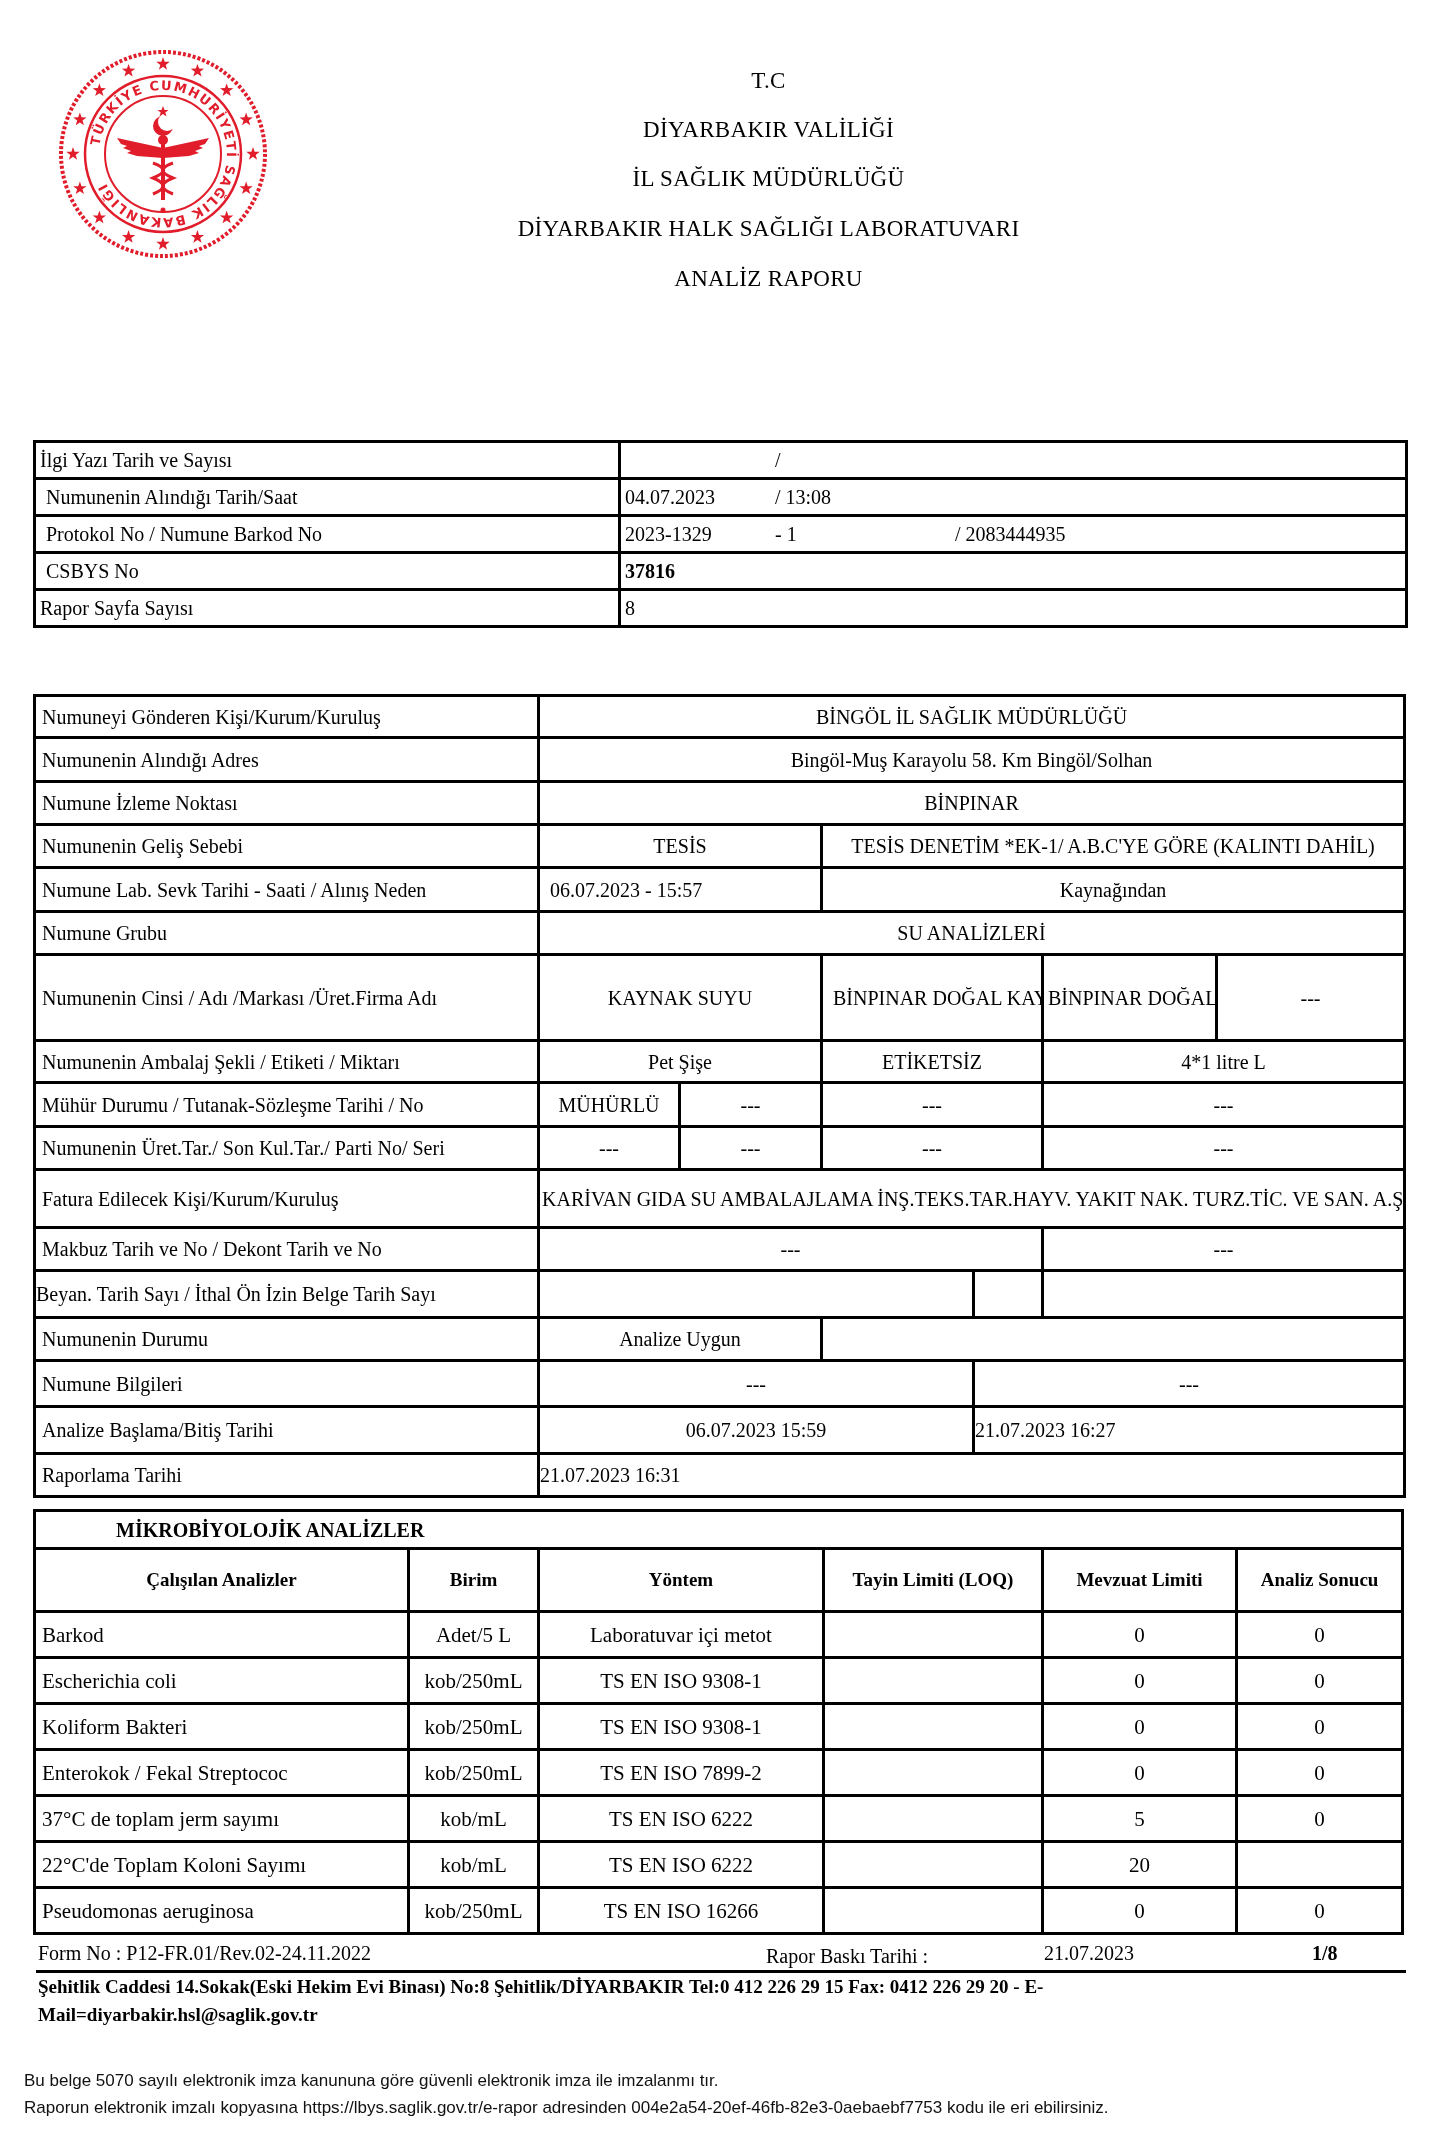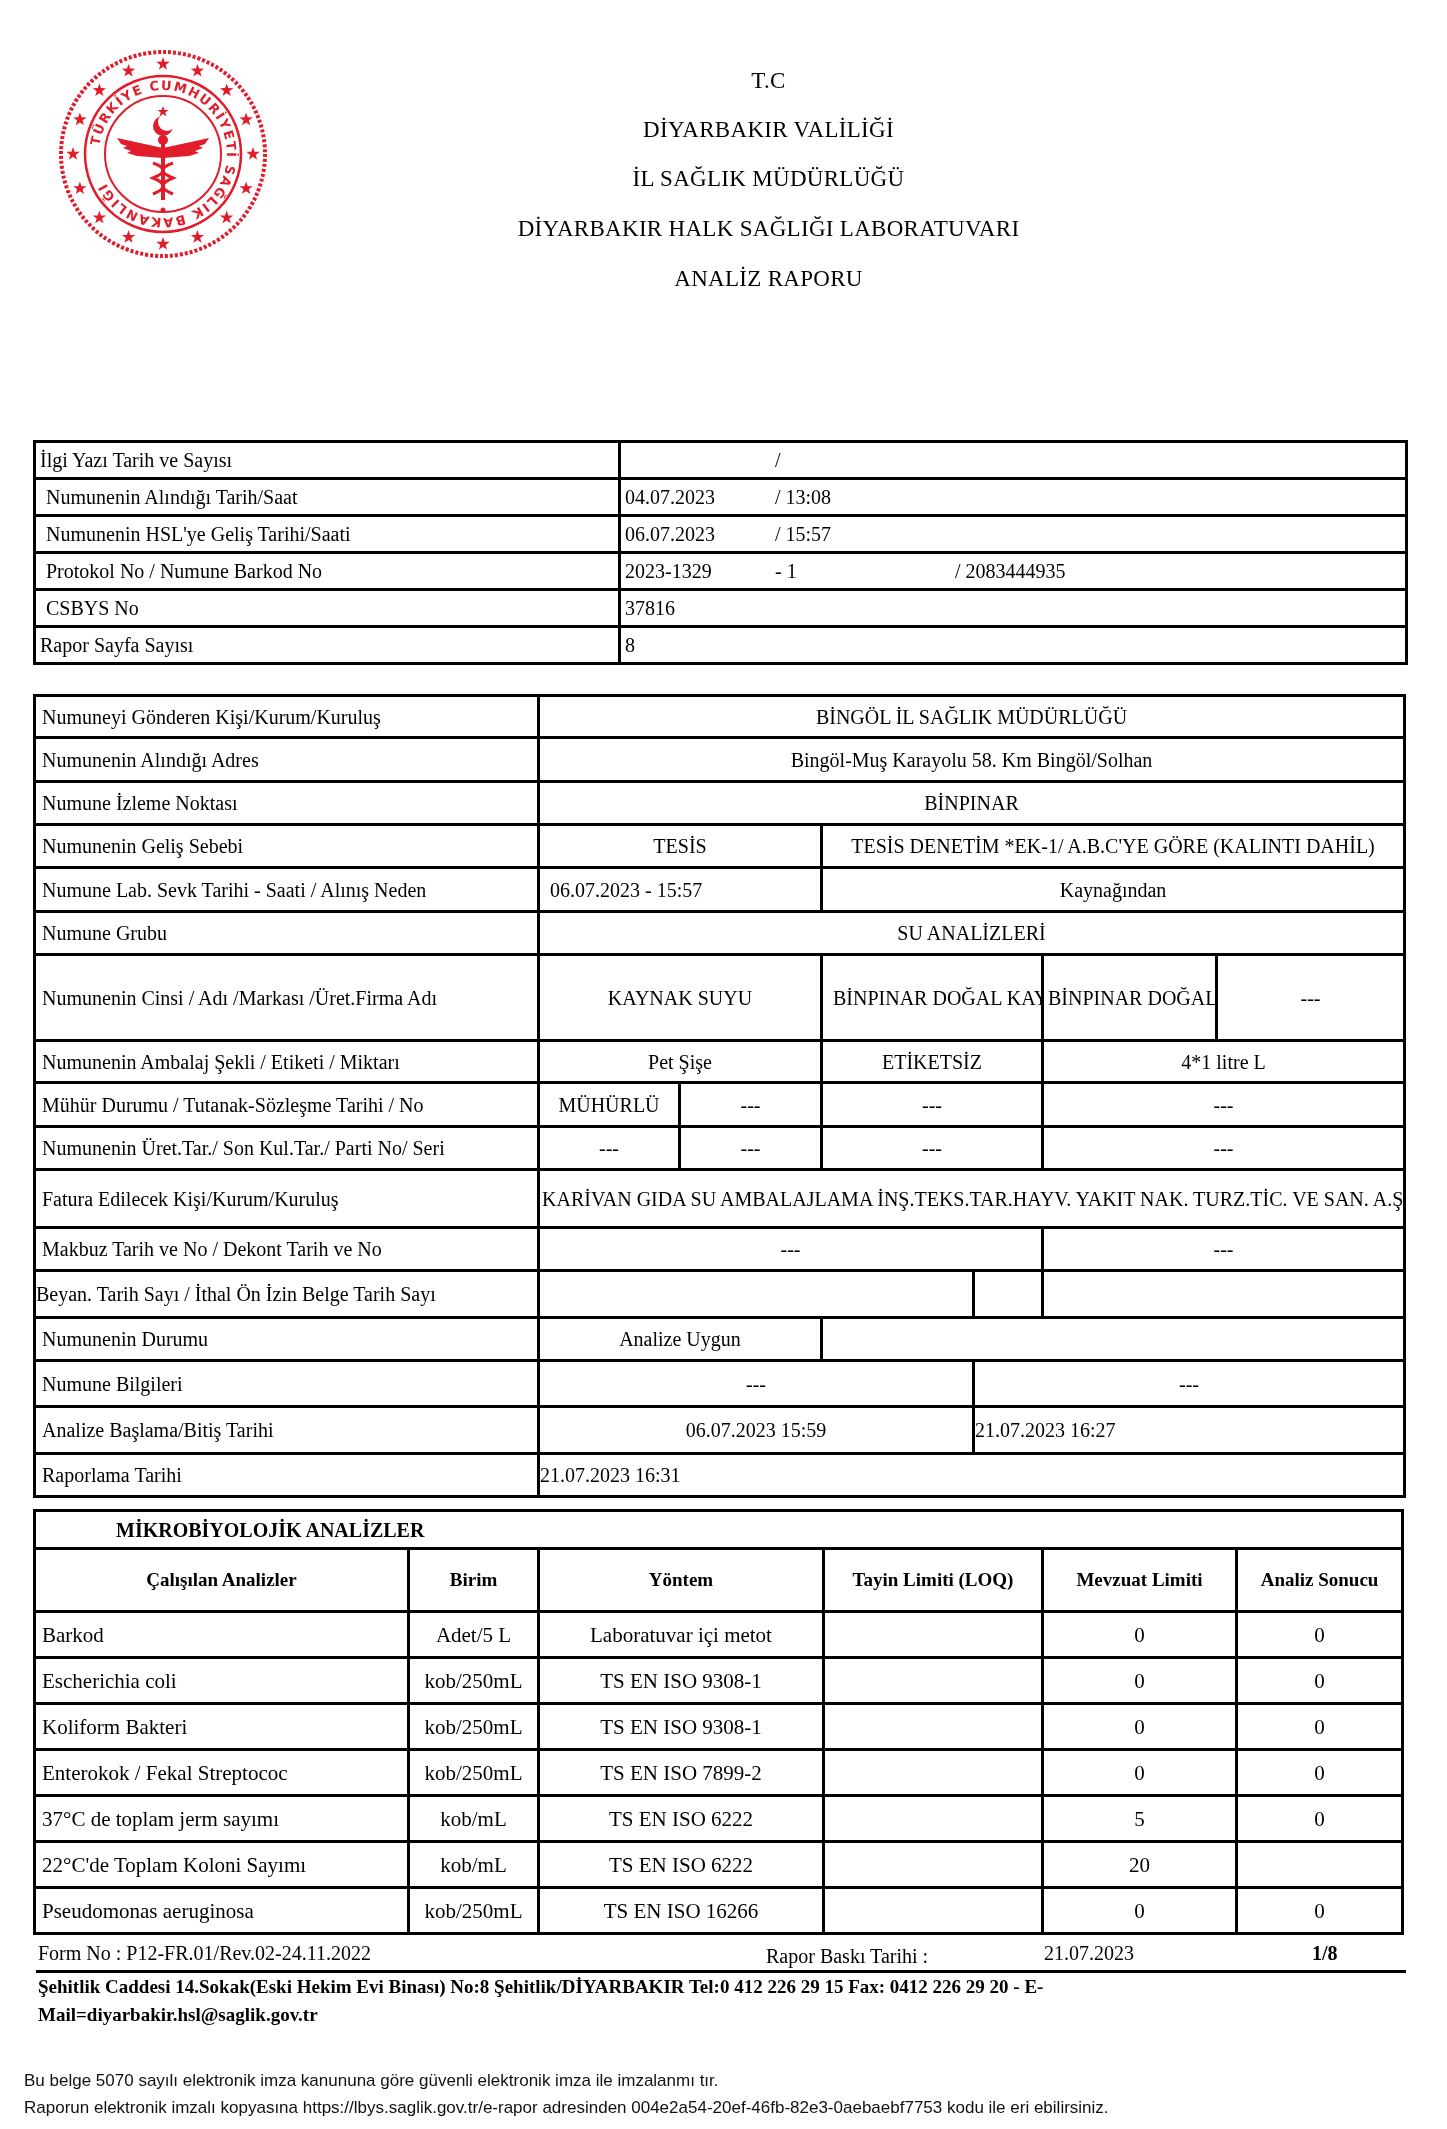--- a/index.html
+++ b/index.html
@@ -77,30 +77,26 @@
   <tbody id="info-body">
       <tr style="height: 37px;">
         <td style="padding-left: 4px;">İlgi Yazı Tarih ve Sayısı</td>
         <td style="padding: 0px 4px;"><span style="display:inline-block;width:150px"></span><span style="display:inline-block;width:180px">/</span><span style="display:inline-block"></span></td>
       </tr>
       <tr style="height: 37px;">
         <td style="padding-left: 10px;">Numunenin Alındığı Tarih/Saat</td>
         <td style="padding: 0px 4px;"><span style="display:inline-block;width:150px">04.07.2023</span><span style="display:inline-block;width:180px">/ 13:08</span><span style="display:inline-block"></span></td>
       </tr>
       <tr style="height: 37px;">
-        <td style="padding-left: 10px;">Numunenin HSL'ye Geliş Tarihi/Saati</td>
-        <td style="padding: 0px 4px;"><span style="display:inline-block;width:150px">06.07.2023</span><span style="display:inline-block;width:180px">/ 15:57</span><span style="display:inline-block"></span></td>
-      </tr>
-      <tr style="height: 37px;">
         <td style="padding-left: 10px;">Protokol No / Numune Barkod No</td>
         <td style="padding: 0px 4px;"><span style="display:inline-block;width:150px">2023-1329</span><span style="display:inline-block;width:180px">- 1</span><span style="display:inline-block">/   2083444935</span></td>
       </tr>
       <tr style="height: 37px;">
         <td style="padding-left: 10px;">CSBYS No</td>
-        <td style="padding: 0px 4px;"><span style="display:inline-block;width:150px">37816</span><span style="display:inline-block;width:180px"></span><span style="display:inline-block"></span></td>
+        <td style="padding: 0px 4px; font-weight: bold;"><span style="display:inline-block;width:150px">37816</span><span style="display:inline-block;width:180px"></span><span style="display:inline-block"></span></td>
       </tr>
       <tr style="height: 37px;">
         <td style="padding-left: 4px;">Rapor Sayfa Sayısı</td>
         <td style="padding: 0px 4px;"><span style="display:inline-block;width:150px">8</span><span style="display:inline-block;width:180px"></span><span style="display:inline-block"></span></td>
       </tr>
     </tbody>
 </table>
 
 <table class="grid" style="left:33px; top:694px; width:1370px;">
   <colgroup>

